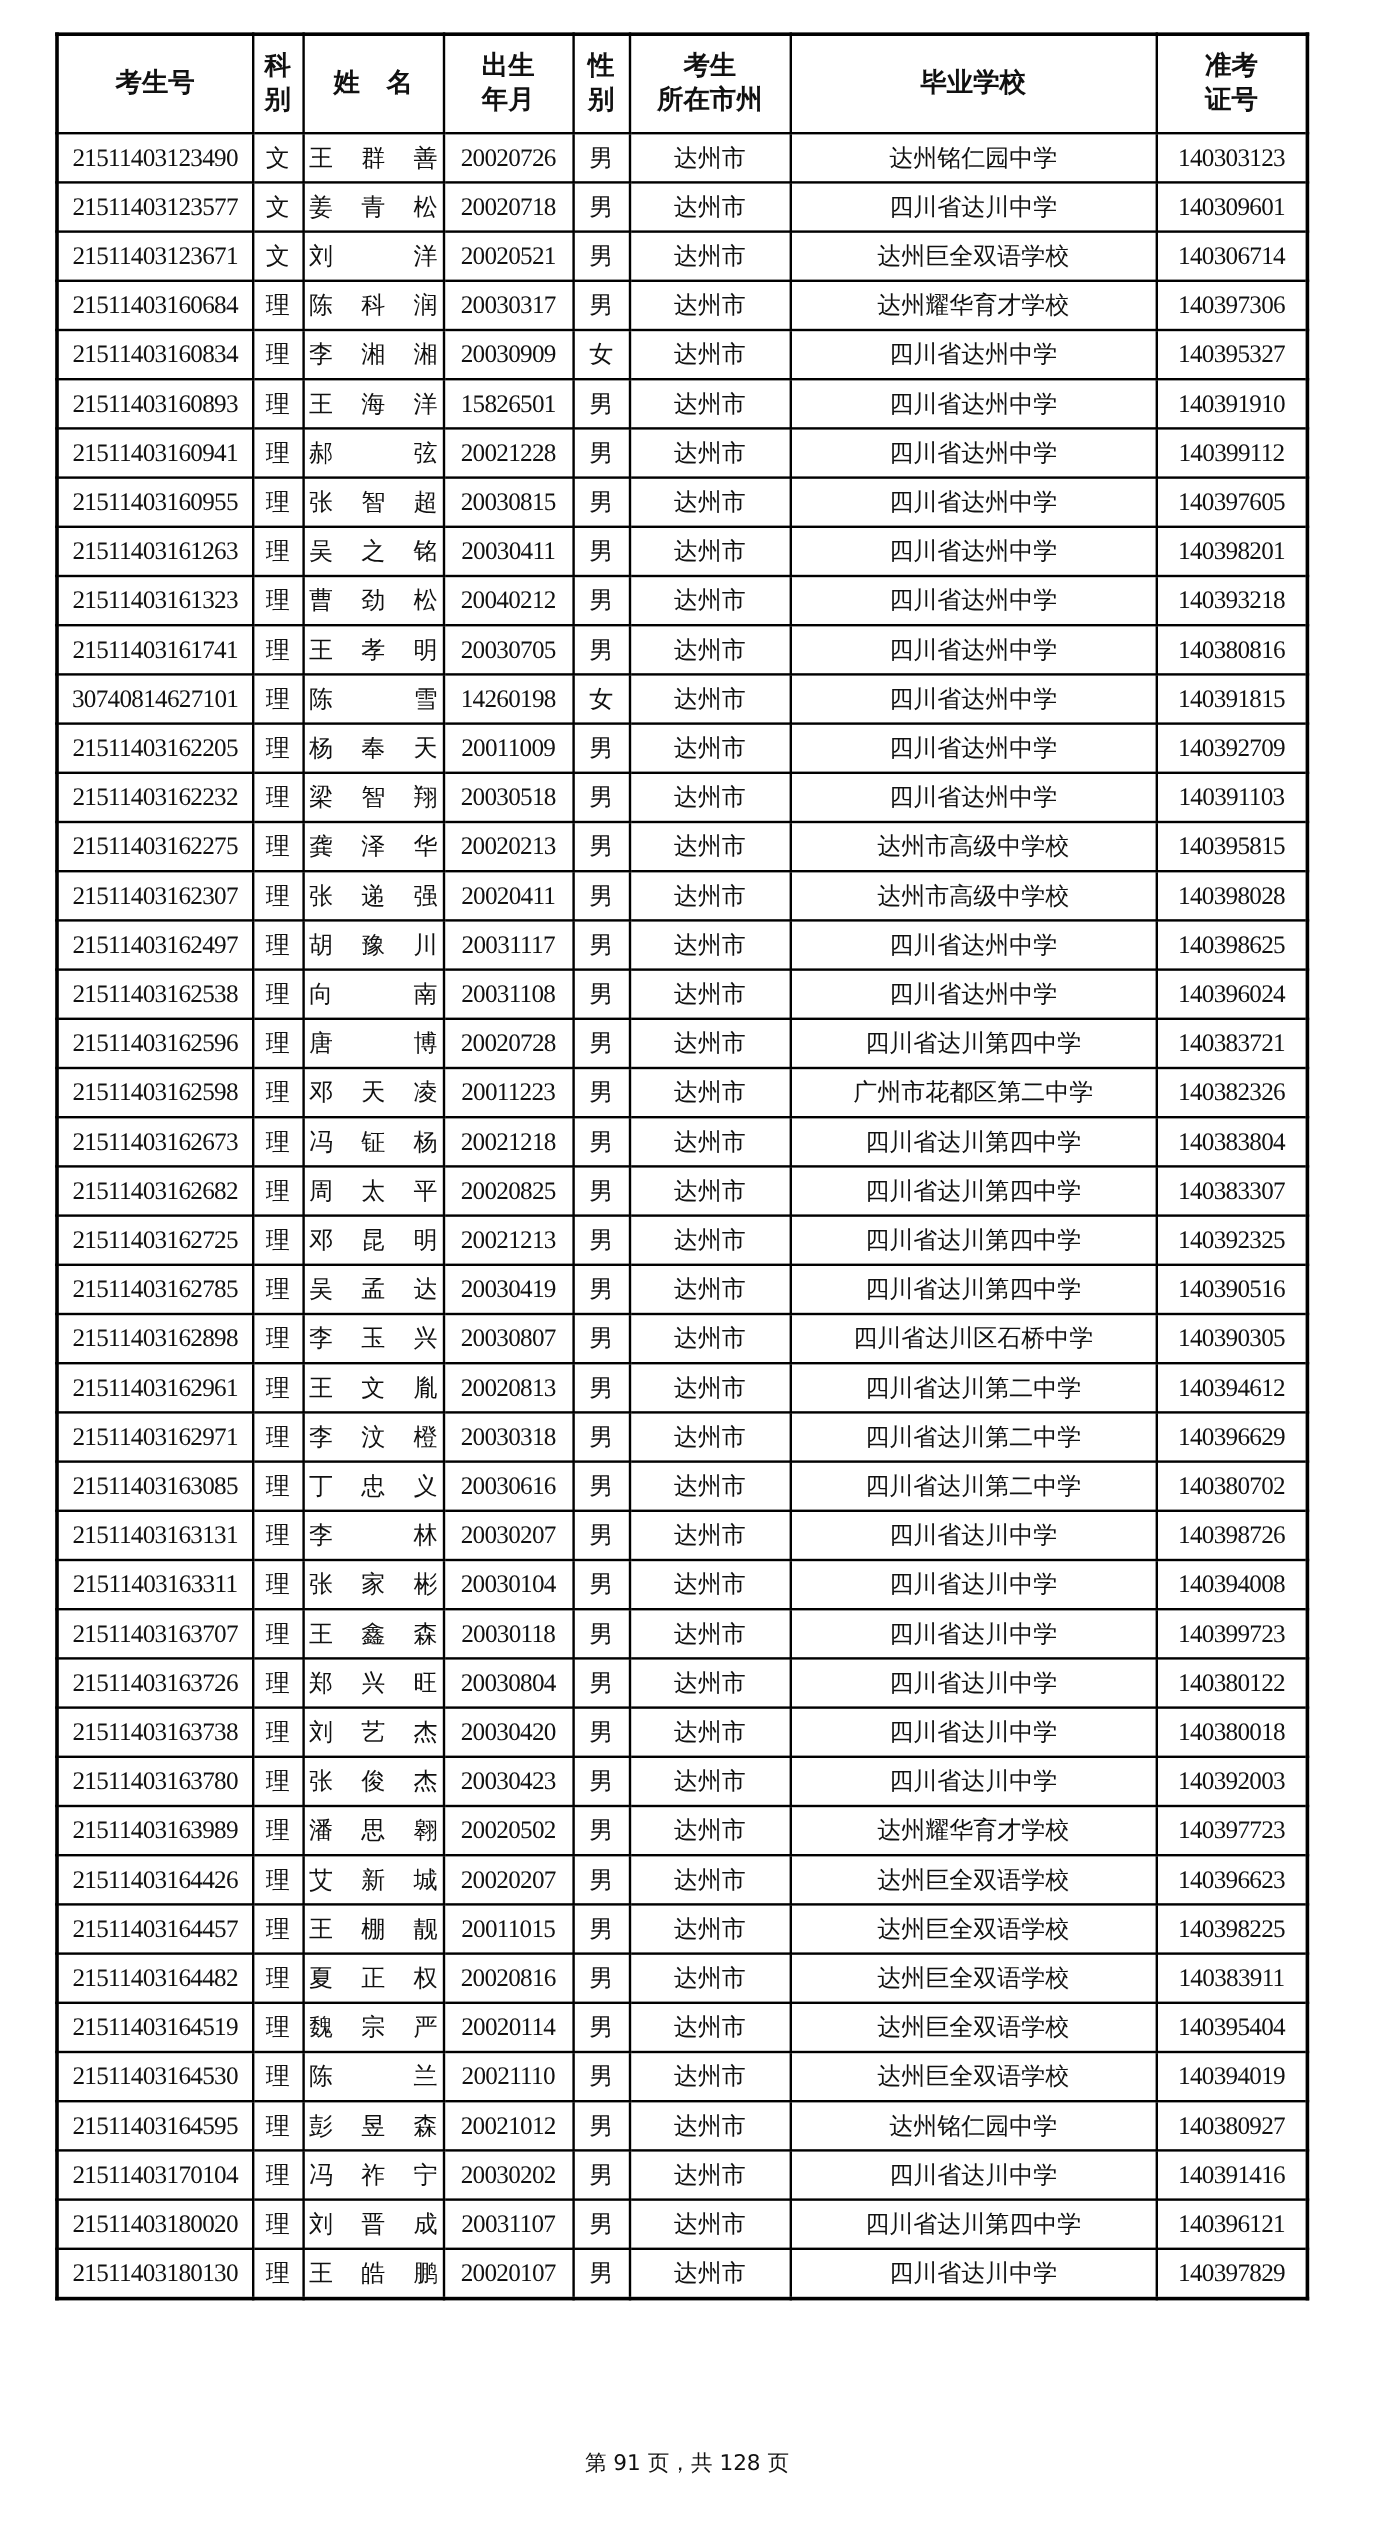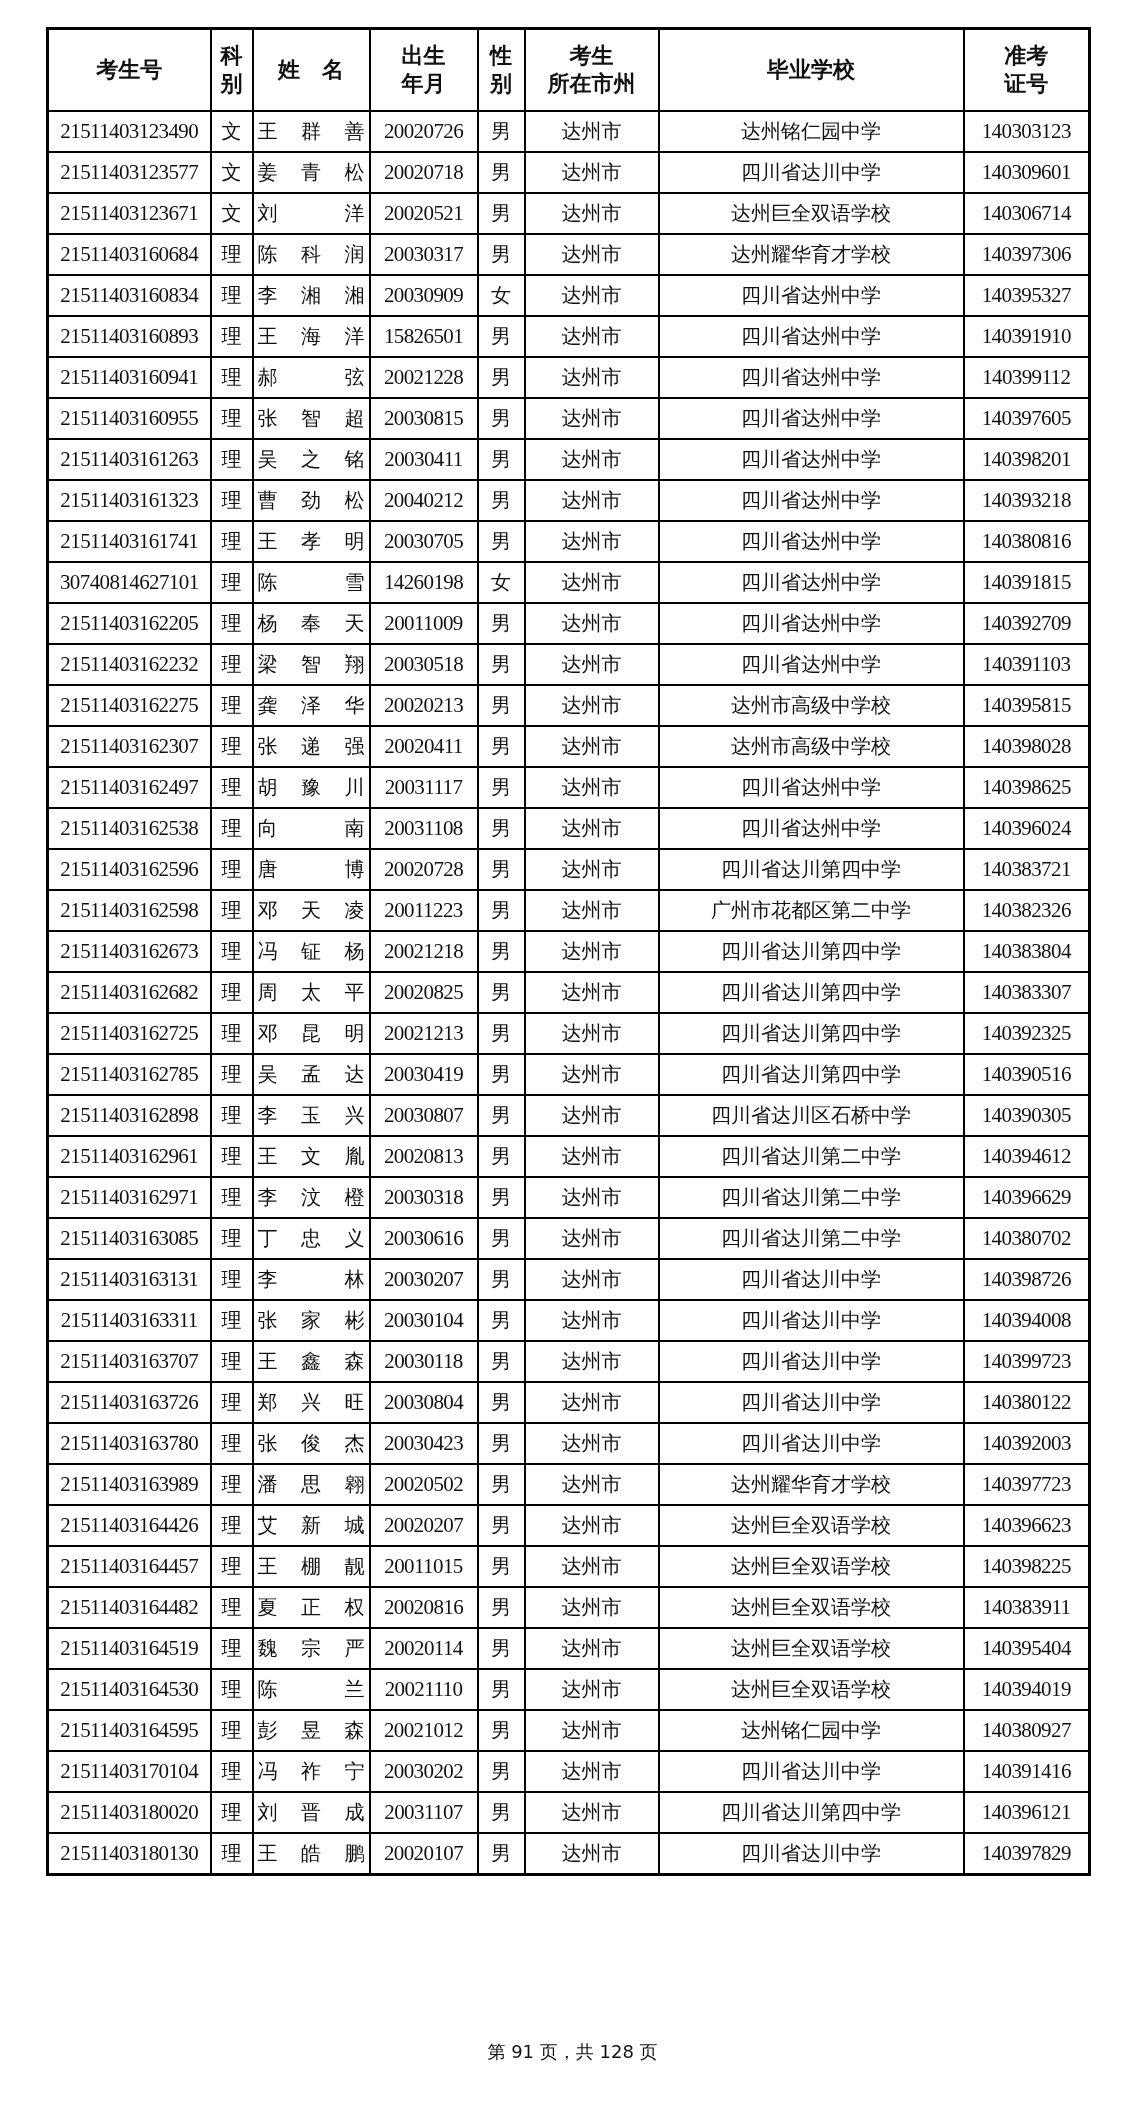--- a/index.html
+++ b/index.html
@@ -545,20 +545,36 @@
             <i style="font-style: normal;">旺</i>
           </span>
         </td>
         <td class="num">20030804</td>
         <td>男</td>
         <td>达州市</td>
         <td>四川省达川中学</td>
         <td class="num">140380122</td>
       </tr>
       <tr>
+        <td class="num">21511403163738</td>
+        <td>理</td>
+        <td class="name">
+          <span>
+            <i style="font-style: normal;">刘</i>
+            <i style="font-style: normal;">艺</i>
+            <i style="font-style: normal;">杰</i>
+          </span>
+        </td>
+        <td class="num">20030420</td>
+        <td>男</td>
+        <td>达州市</td>
+        <td>四川省达川中学</td>
+        <td class="num">140380018</td>
+      </tr>
+      <tr>
         <td class="num">21511403163780</td>
         <td>理</td>
         <td class="name">
           <span>
             <i style="font-style: normal;">张</i>
             <i style="font-style: normal;">俊</i>
             <i style="font-style: normal;">杰</i>
           </span>
         </td>
         <td class="num">20030423</td>

